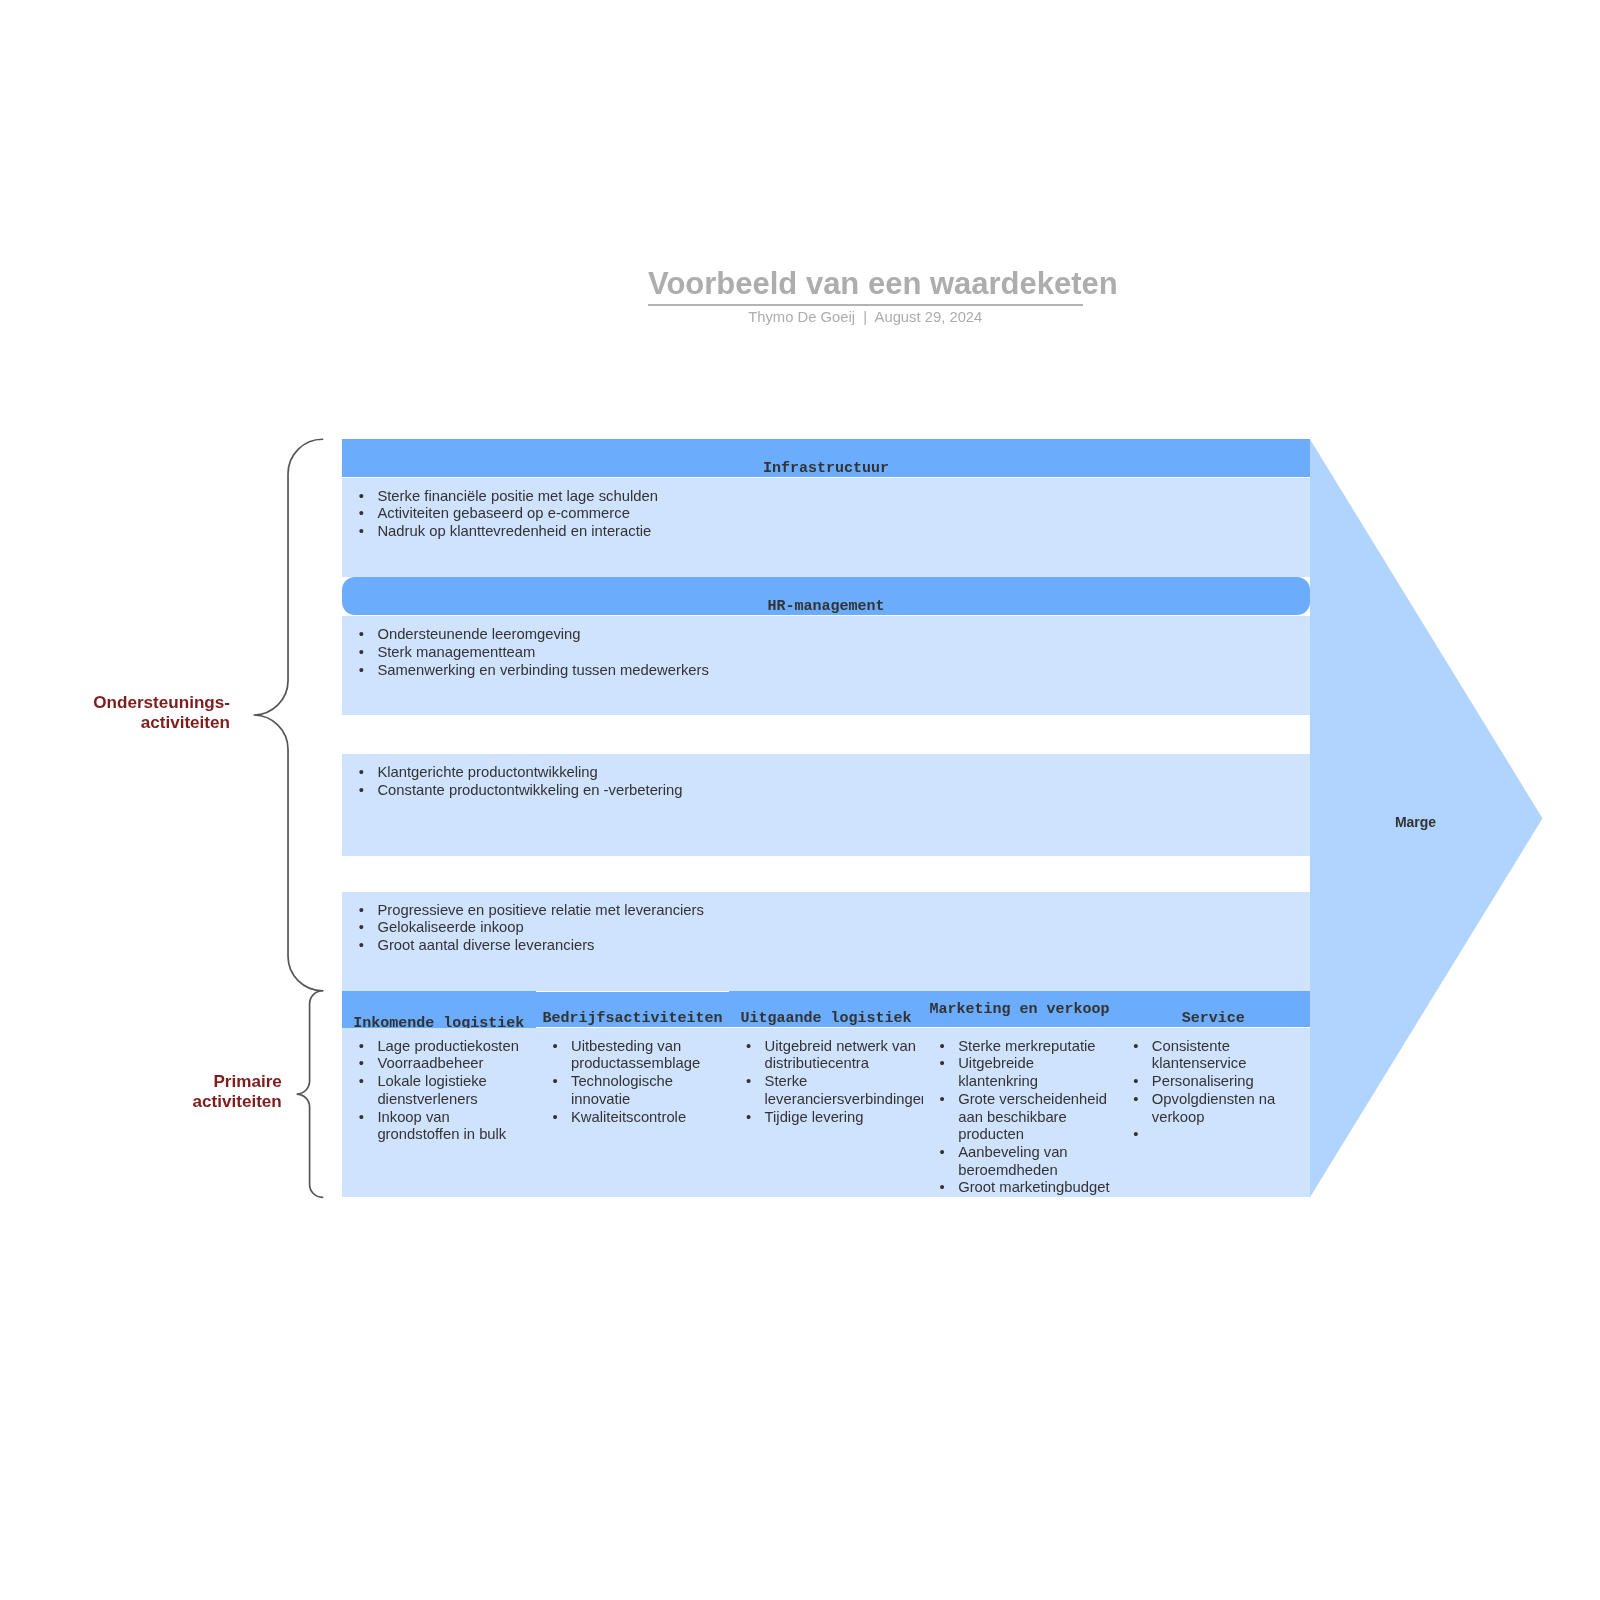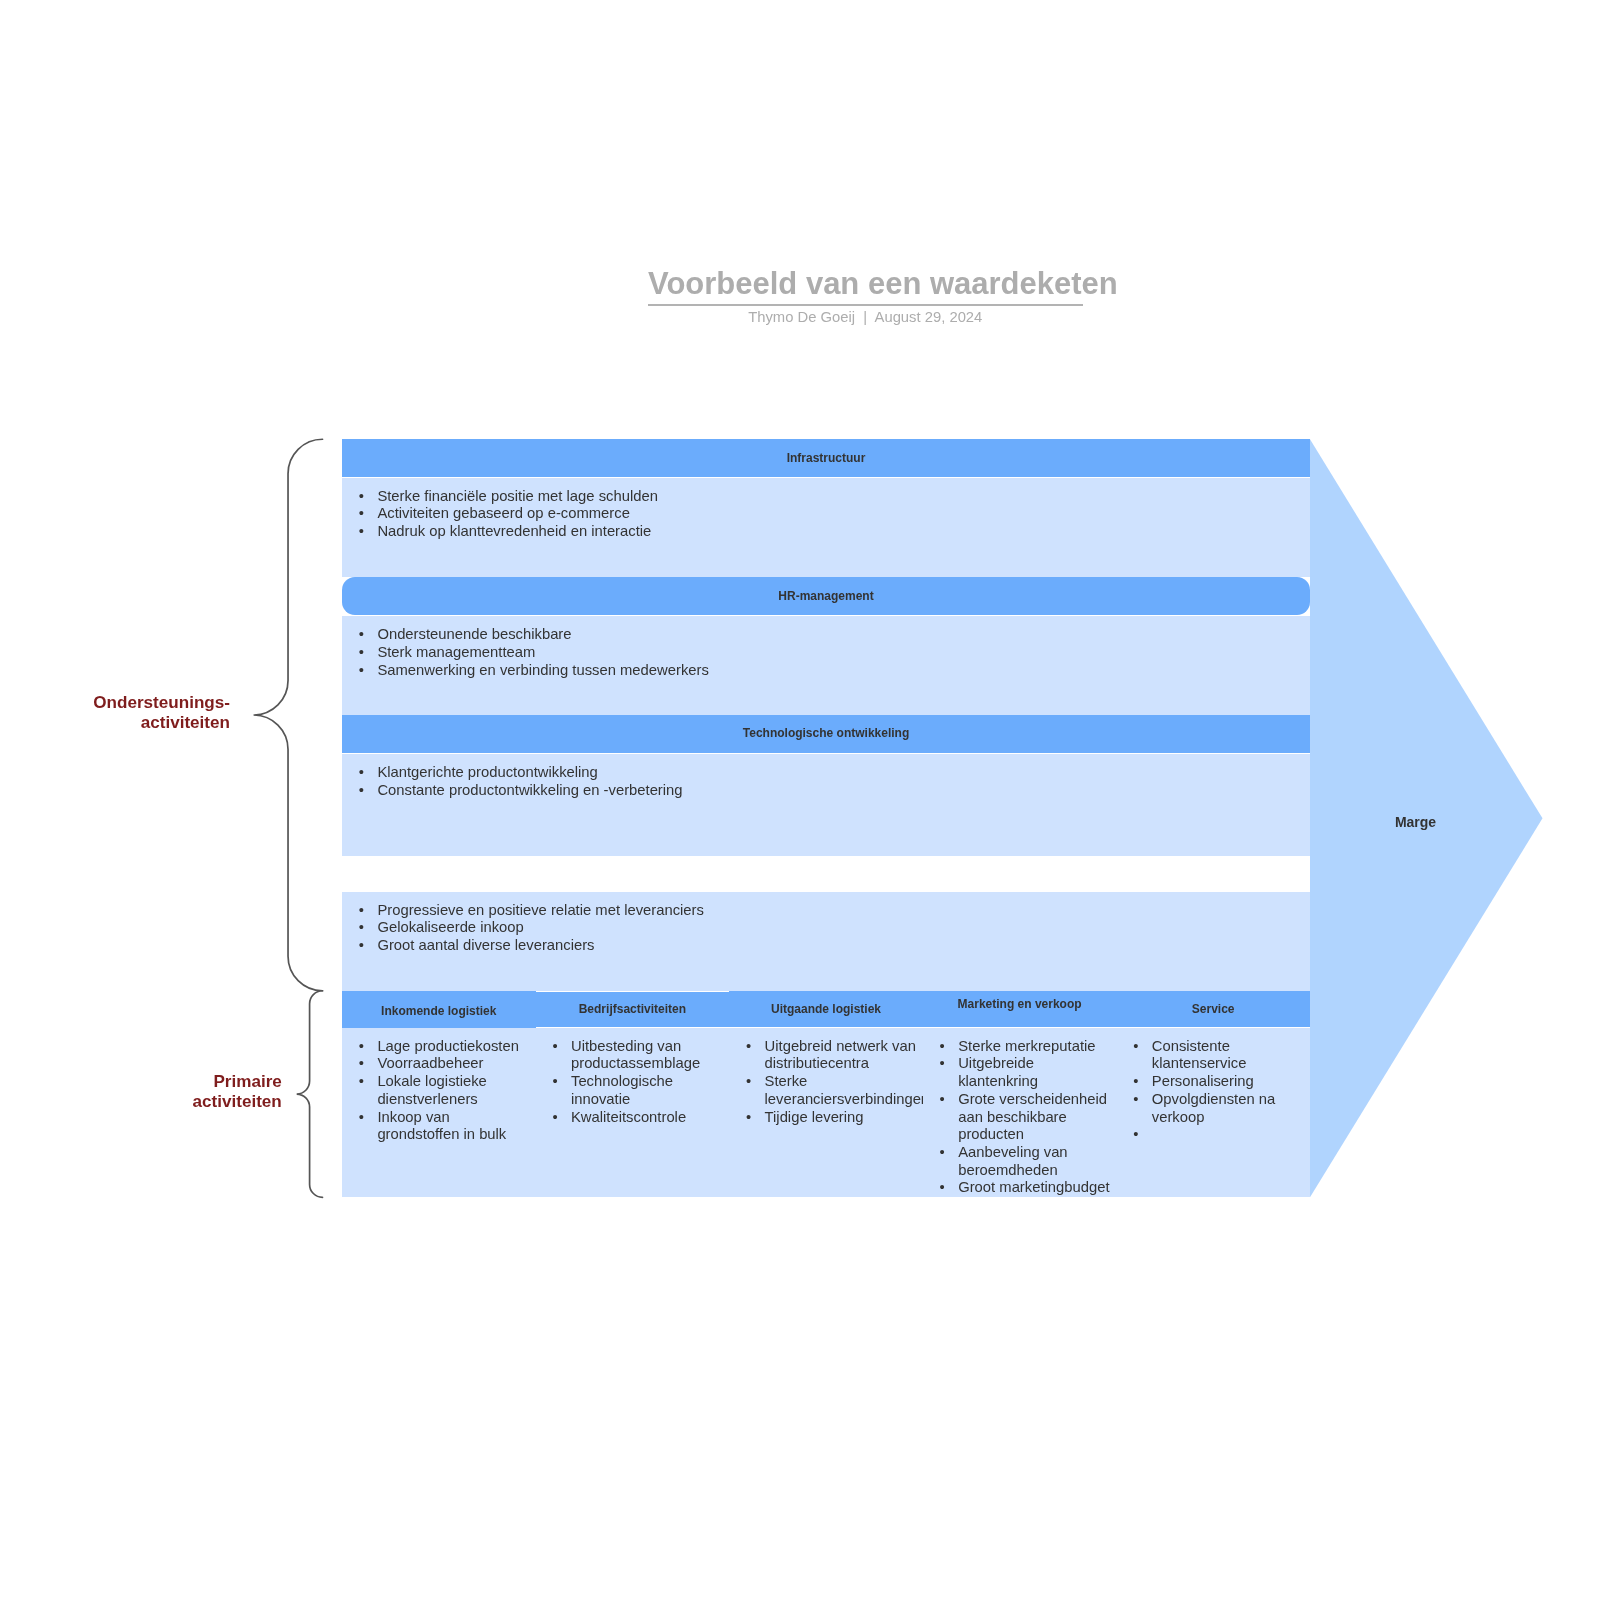--- a/index.html
+++ b/index.html
@@ -21,23 +21,23 @@
             font-size:14.8px;line-height:20px;text-align:center;color:#adadad;white-space:pre;}
 
 
 #margin-arrow{position:absolute;left:0;top:0;width:1600px;height:1600px;}
 #margin-label{position:absolute;left:1365.5px;top:812.1px;width:100px;
               font-size:14px;font-weight:bold;line-height:20px;text-align:center;color:#333;}
 
 
 .band-header{position:absolute;background:#6bacfc;overflow:hidden;}
 .band-header-text{position:absolute;left:0;top:0;right:0;bottom:0;color:#333;
-             font-size:12px;font-weight:bold;line-height:normal;
-             display:flex;align-items:center;justify-content:center;
-             transform:translateZ(0);}
+             font-size:15px;font-weight:bold;line-height:normal;
+             display:flex;align-items:flex-end;justify-content:center;
+             transform:translateZ(0);font-family:Liberation Mono, monospace;}
 .band-body{position:absolute;background:#cfe2fe;overflow:hidden;}
 .bullets{position:absolute;margin:0;padding:0;list-style:none;
          font-size:14.8px;line-height:17.7px;color:#333;}
 .bullets li{position:relative;padding-left:35.4px;}
 .bullets li .bul{position:absolute;left:19.4px;top:0;
                  transform:translateX(-50%);line-height:17.7px;}
 
 
 #braces{position:absolute;left:0;top:0;width:1600px;height:1600px;}
 .side-label{position:absolute;font-size:17.1px;font-weight:bold;color:#7f1d1d;
@@ -71,29 +71,24 @@
       <li><span class="bul">•</span><span>Nadruk op klanttevredenheid en interactie</span></li>
     </ul>
   </div>
   <div class="band-header" style="left:342px;top:577.25px;width:968px;height:37.3px;border-radius:13px;">
     <div class="band-header-text" style="bottom:0px;">
         <span>HR-management</span>
       </div>
   </div>
   <div class="band-body" style="left:342px;top:615.9px;width:968px;height:99.35px;">
     <ul class="bullets gsaa" style="left:0;top:10.6px;width:963.3px;">
-      <li><span class="bul">•</span><span>Ondersteunende beschikbare</span></li>
+      <li><span class="bul">•</span><span>Ondersteunende leeromgeving</span></li>
       <li><span class="bul">•</span><span>Sterk managementteam</span></li>
       <li><span class="bul">•</span><span>Samenwerking en verbinding tussen medewerkers</span></li>
     </ul>
-  </div>
-  <div class="band-header" style="left:342px;top:715.25px;width:968px;height:37.3px;">
-    <div class="band-header-text" style="bottom:1.6px;">
-        <span>Technologische ontwikkeling</span>
-      </div>
   </div>
   <div class="band-body" style="left:342px;top:753.9px;width:968px;height:102.1px;">
     <ul class="bullets gsaa" style="left:0;top:10.6px;width:963.3px;">
       <li><span class="bul">•</span><span>Klantgerichte productontwikkeling</span></li>
       <li><span class="bul">•</span><span>Constante productontwikkeling en -verbetering</span></li>
     </ul>
   </div>
   <div class="band-body" style="left:342px;top:892px;width:968px;height:98.75px;">
     <ul class="bullets gsaa" style="left:0;top:9.52px;width:963.3px;">
       <li><span class="bul">•</span><span>Progressieve en positieve relatie met leveranciers</span></li>

